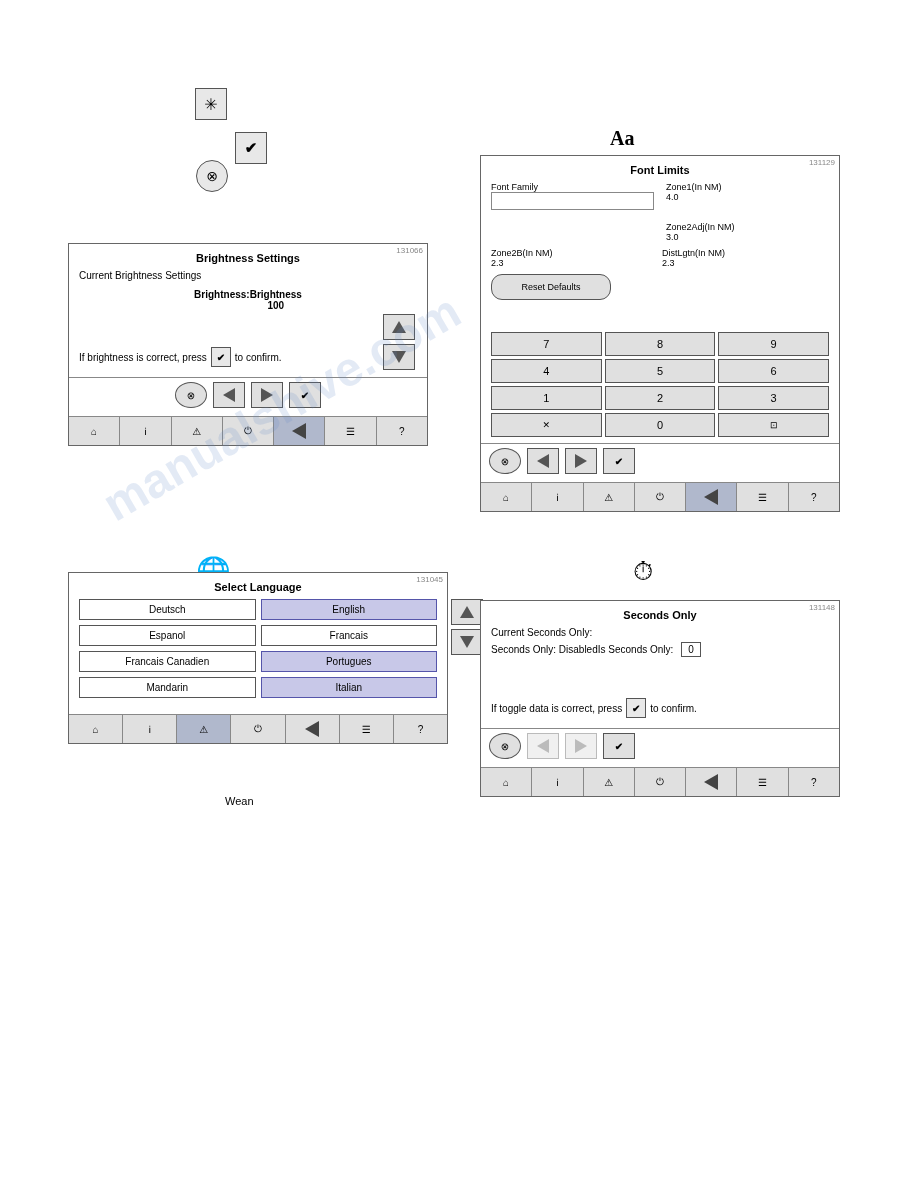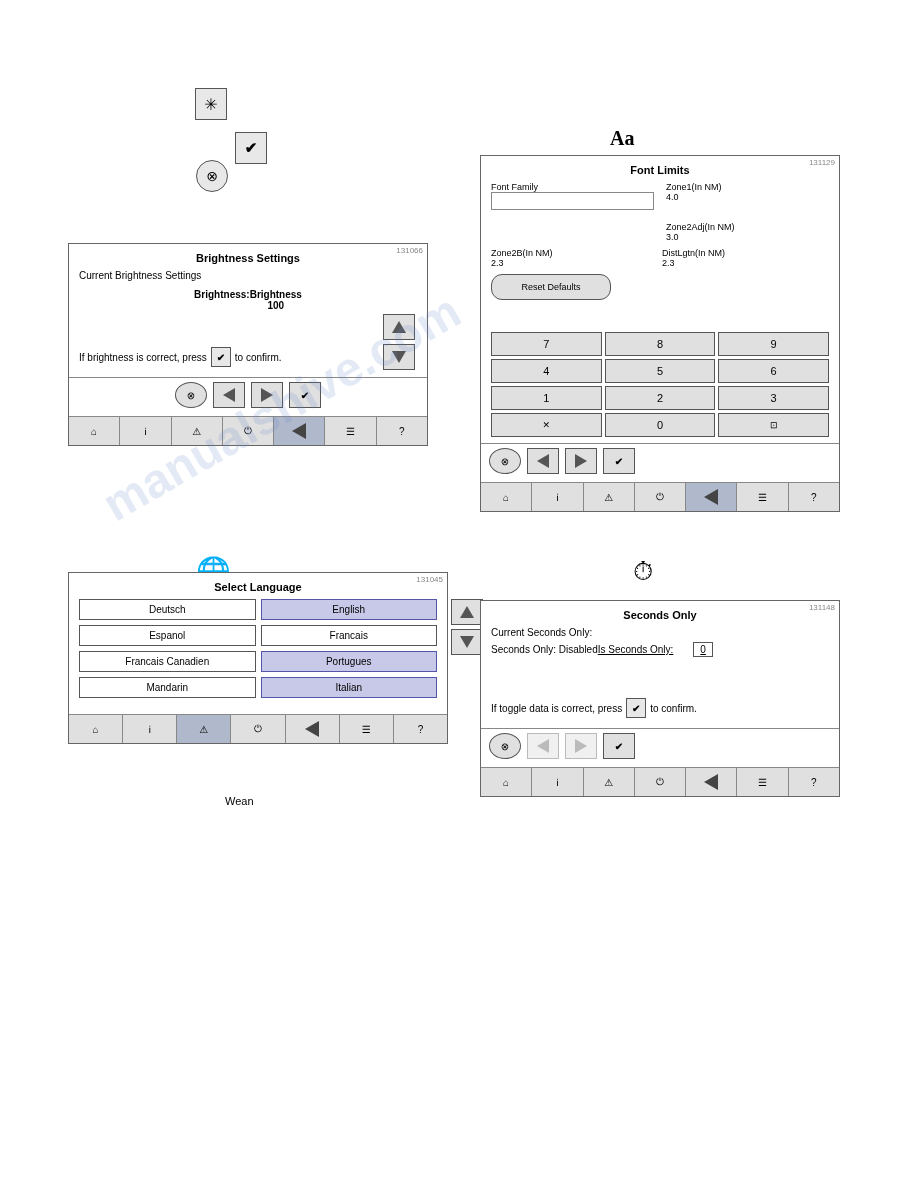--- a/index.html
+++ b/index.html
@@ -353,21 +353,21 @@
 
 <div style="position:absolute; top:795px; left:225px; font-size:11px;">Wean</div>
 
 <div class="panel" style="left:480px; top:600px; width:360px;">
   <div class="panel-id">131148</div>
   <div class="panel-body">
     <div class="panel-title">Seconds Only</div>
     <div style="font-size:10px; margin-bottom:4px;">Current Seconds Only:</div>
     <div style="display:flex; align-items:center; margin-bottom:21px;">
       <span style="font-size:10px;">Seconds Only: Disabled</span>
-      <div style="display:flex; align-items:center; gap:20px;text-decoration:underline;">
+      <div style="display:flex; align-items:center; gap:8px;">
         <span style="font-size:10px;">Is Seconds Only:</span>
         <div class="toggle-box">0</div>
       </div>
     </div>
     <div style="height:16px;"></div>
     <div style="margin:4px 0; font-size:10px; display:flex; align-items:center; gap:4px;">
       <span>If toggle data is correct, press</span>
       <div class="icon-box" style="width:20px;height:20px;font-size:10px;font-weight:bold;">✔</div>
       <span>to confirm.</span>
     </div>

